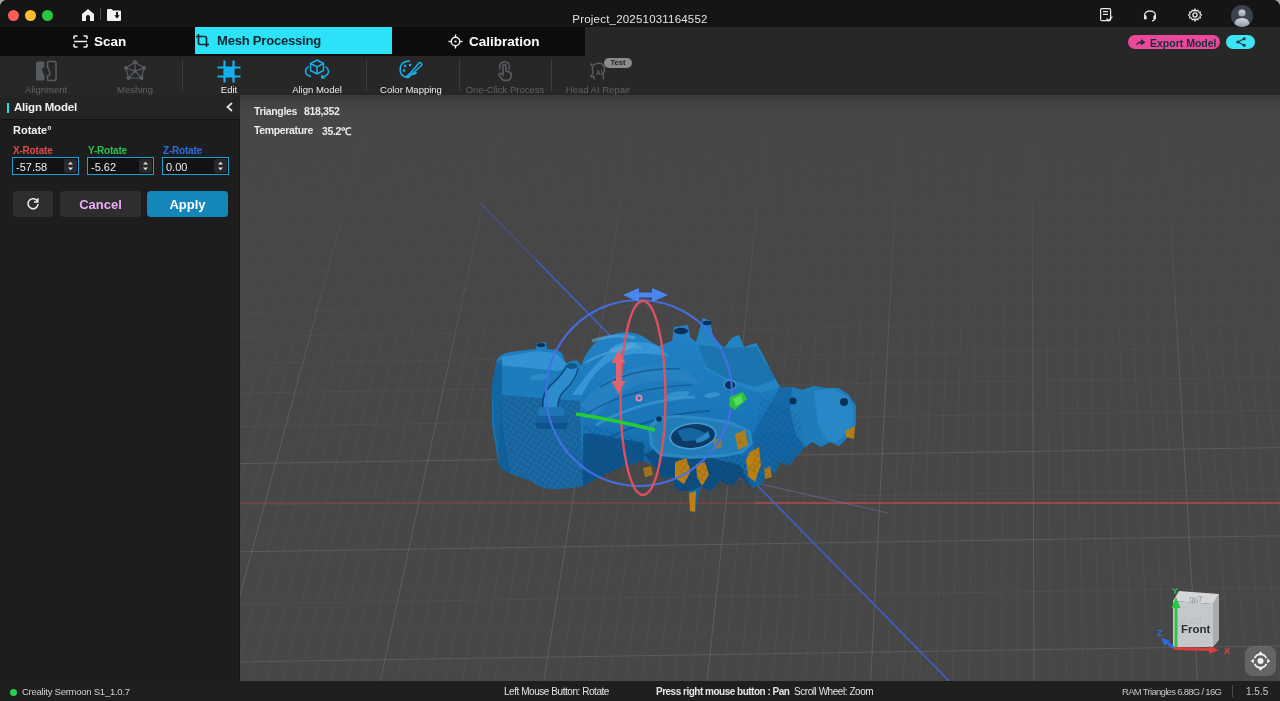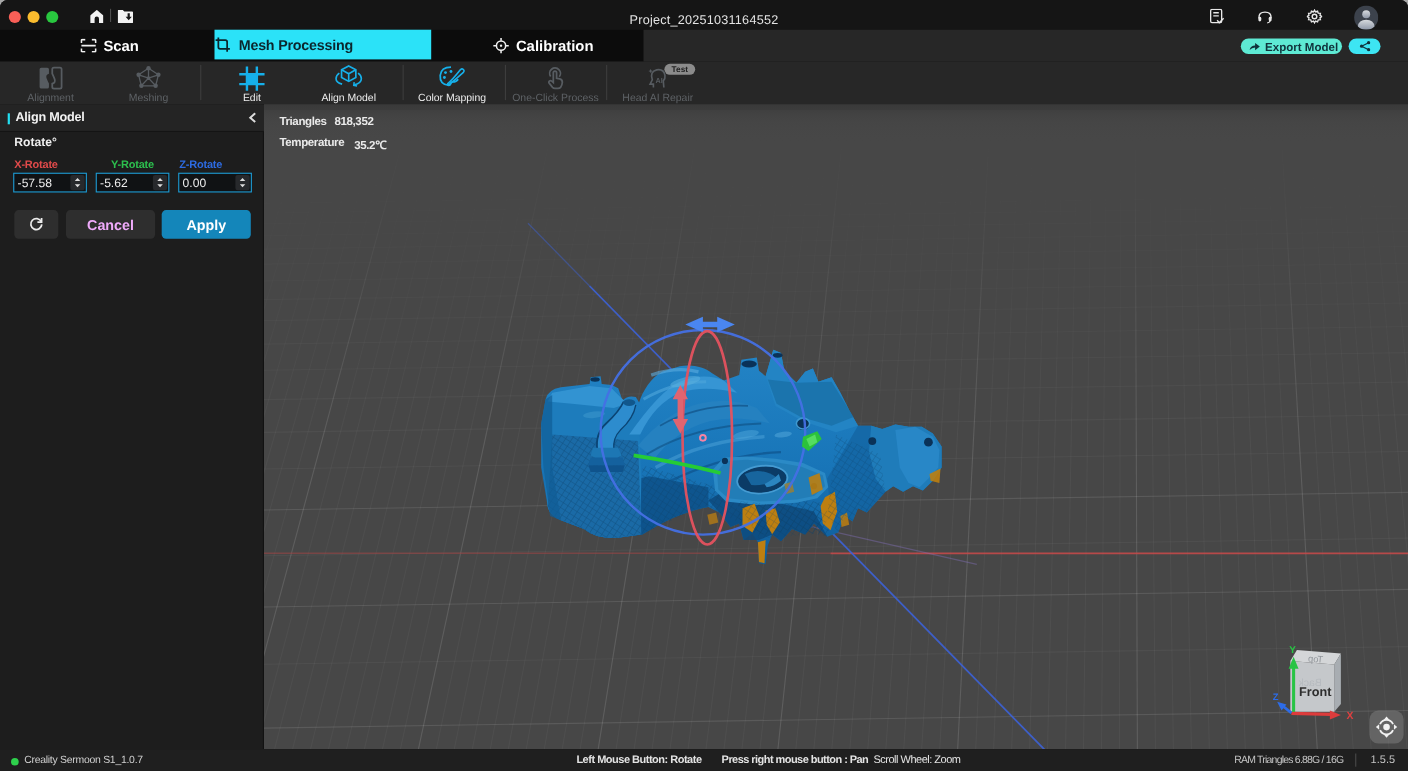--- a/index.html
+++ b/index.html
@@ -91,21 +91,21 @@
     <div class="tab" style="left:448px;">
       <svg width="15" height="15" viewBox="0 0 15 15" style="margin-right:6px">
         <circle cx="7.5" cy="7.5" r="4.2" fill="none" stroke="#f0f0f0" stroke-width="1.4"></circle>
         <circle cx="7.5" cy="7.5" r="1.1" fill="#f0f0f0"></circle>
         <line x1="7.5" y1="0.5" x2="7.5" y2="3" stroke="#f0f0f0" stroke-width="1.4"></line>
         <line x1="7.5" y1="12" x2="7.5" y2="14.5" stroke="#f0f0f0" stroke-width="1.4"></line>
         <line x1="0.5" y1="7.5" x2="3" y2="7.5" stroke="#f0f0f0" stroke-width="1.4"></line>
         <line x1="12" y1="7.5" x2="14.5" y2="7.5" stroke="#f0f0f0" stroke-width="1.4"></line>
       </svg>Calibration</div>
   </div>
-  <div style="position:absolute;left:1128px;top:8px;width:92px;height:14px;background:#5eead4;border-radius:7.5px;">
+  <div style="position:absolute;left:1128px;top:8px;width:92px;height:14px;background:#ec4899;border-radius:7.5px;">
     <svg width="11" height="10" viewBox="0 0 11 10" style="position:absolute;left:7px;top:2px">
       <path d="M1 8.5 Q1.8 4.5 6 4.4 L6 2 L10.3 5.3 L6 8.6 L6 6.2 Q3 6.2 1 8.5 Z" fill="#10333c"></path>
     </svg>
     <div style="position:absolute;left:22px;top:1.5px;font-size:10.5px;font-weight:bold;color:#10333c;">Export Model</div>
   </div>
   <div style="position:absolute;left:1226px;top:8px;width:29px;height:14px;background:#3de5f3;border-radius:7.5px;">
     <svg width="10" height="10" viewBox="0 0 10 10" style="position:absolute;left:9.5px;top:2px">
       <circle cx="8.2" cy="1.8" r="1.5" fill="#10333c"></circle>
           <circle cx="1.8" cy="5" r="1.5" fill="#10333c"></circle>
           <circle cx="8.2" cy="8.2" r="1.5" fill="#10333c"></circle>
@@ -184,21 +184,21 @@
 <div class="panel">
   <div class="phead">
     <div class="pbar"></div>
     <div class="ptitle">Align Model</div>
     <svg style="position:absolute;left:225px;top:7px" width="9" height="10" viewBox="0 0 9 10">
       <path d="M7 1 L2.5 5 L7 9" fill="none" stroke="#dcdcdc" stroke-width="1.8"></path>
     </svg>
   </div>
   <div class="rot">Rotate°</div>
   <div class="axlbl" style="left:13px;color:#e04a4a;">X-Rotate</div>
-  <div class="axlbl" style="left:101px;color:#2cc04e;">Y-Rotate</div>
+  <div class="axlbl" style="left:88px;color:#2cc04e;">Y-Rotate</div>
   <div class="axlbl" style="left:163px;color:#2d6be2;">Z-Rotate</div>
   <div class="inp" style="left:12px;">
         <div class="val">-57.58</div>
         <div class="spin">
       <svg width="13" height="14" viewBox="0 0 13 14">
             <path d="M6.5 2.8 L9 5.6 L4 5.6 Z" fill="#dedede"></path>
             <path d="M6.5 11.2 L9 8.4 L4 8.4 Z" fill="#dedede"></path>
           </svg></div>
       </div>
   <div class="inp" style="left:87px;">
@@ -514,21 +514,21 @@
  </svg>
  <div class="vtext" style="left:14px;top:10px;">Triangles</div>
  <div class="vtext" style="left:64px;top:10px;">818,352</div>
  <div class="vtext" style="left:14px;top:29px;">Temperature</div>
  <div class="vtext" style="left:82px;top:29px;">35.2℃</div>
 </div>
 
 <div class="statusbar">
   <div style="position:absolute;left:10px;top:8px;width:7px;height:7px;border-radius:50%;background:#2ed04c;"></div>
   <div class="stxt" style="left:22px;top:5px;font-size:9.5px;letter-spacing:-0.25px;">Creality Sermoon S1_1.0.7</div>
-  <div class="stxt" style="left:524px;top:5px;font-weight:bold;font-size:10px;letter-spacing:-0.45px;color:#e4e4e4;">Left Mouse Button: Rotate</div>
+  <div class="stxt" style="left:504px;top:5px;font-weight:normal;font-size:10px;letter-spacing:-0.45px;color:#e4e4e4;">Left Mouse Button: Rotate</div>
   <div class="stxt" style="left:656px;top:5px;font-weight:bold;font-size:10px;letter-spacing:-0.5px;color:#e4e4e4;">Press right mouse button : Pan</div>
   <div class="stxt" style="left:794px;top:5px;font-weight:normal;font-size:10px;letter-spacing:-0.45px;color:#e4e4e4;">Scroll Wheel: Zoom</div>
   <div class="stxt" style="left:1122px;top:5px;font-size:9.5px;letter-spacing:-0.7px;color:#c4c4c4;">RAM Triangles 6.88G / 16G</div>
   <div style="position:absolute;left:1232px;top:4px;width:1px;height:12px;background:#4a4a4a;"></div>
   <div class="stxt" style="left:1246px;top:5px;font-size:10px;color:#c4c4c4;">1.5.5</div>
 </div>
 
 </div>
 
 </body></html>

